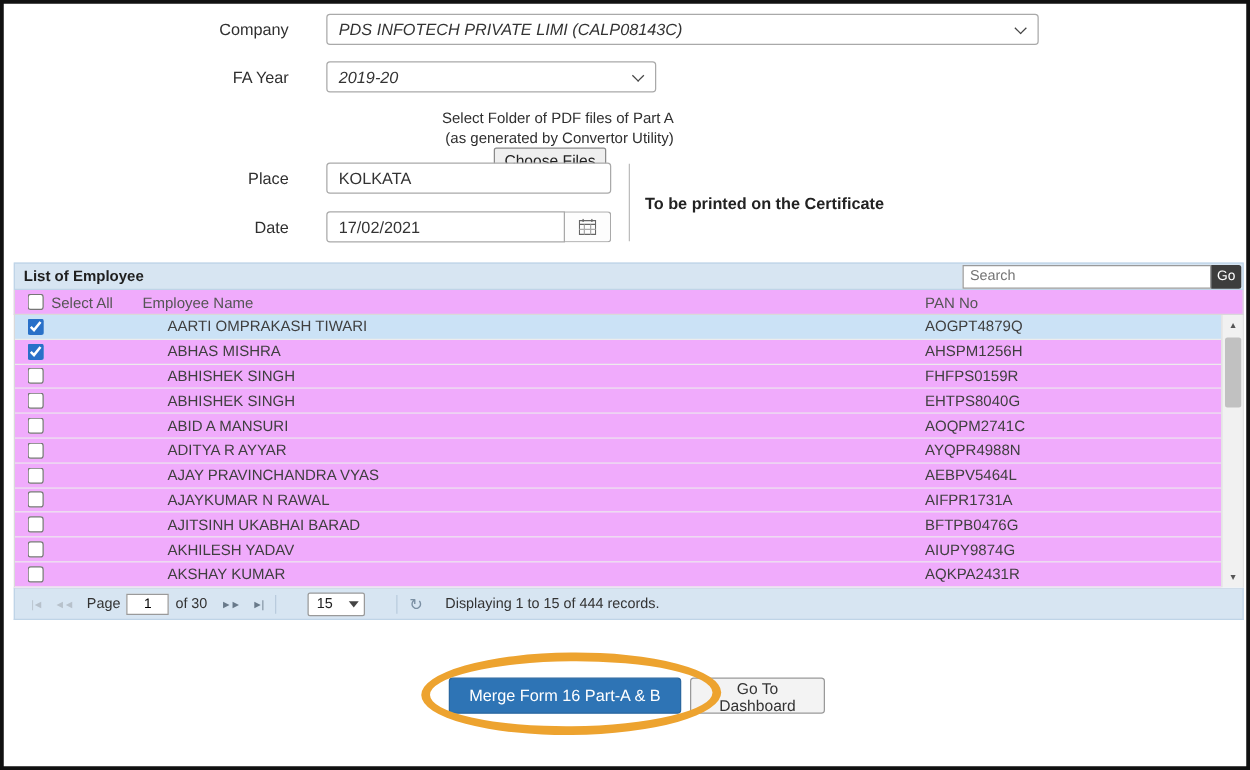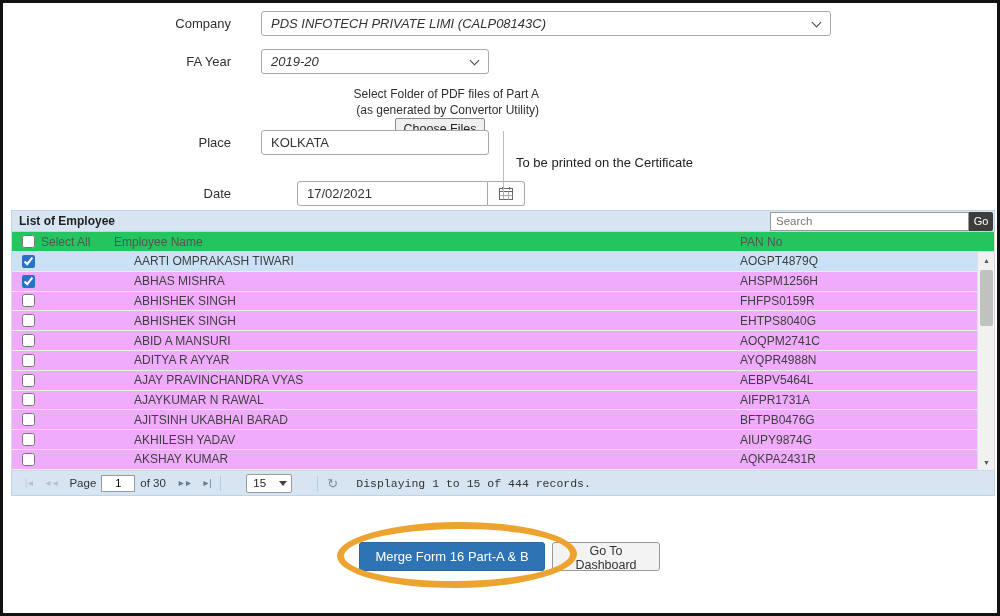--- a/index.html
+++ b/index.html
@@ -22,34 +22,34 @@
   .date-group { display: flex; }
   .date-group .txtinput { width: 191px; border-radius: 3px 0 0 3px; }
   .cal-btn { width: 37px; height: 25px; border: 1px solid #a9a9a9; border-left: none; border-radius: 0 3px 3px 0;
              background: #fdfdfd; display: flex; align-items: center; justify-content: center; cursor: pointer; }
 
   .file-btn { height: 22px; border: 1px solid #8a8a8a; border-radius: 2px; background: #efefef; font-size: 12.5px;
               color: #222; padding: 0 8px; cursor: pointer; font-family: "Liberation Sans", sans-serif; }
   .file-status { font-size: 12.5px; color: #333; margin-left: 8px; }
 
   .cert-note { position: absolute; left: 500px; top: 128px; height: 62px; display: flex; align-items: center;
-               border-left: 1px solid #bdbdbd; padding-left: 12px; font-size: 13px; color: #222; }
+               border-left: 1px solid #bdbdbd; padding-left: 12px; font-size: 13px; color: #222; font-weight: bold; }
 
   
   .table-wrap { position: absolute; left: 8px; top: 207px; width: 984px; }
   .table-titlebar { height: 22px; background: #d7e5f2; border: 1px solid #bfd4e7; display: flex; align-items: center;
                     padding: 0 1px 0 7px; }
   .table-title { font-size: 12px; font-weight: bold; color: #1f1f1f; }
   .search-wrap { margin-left: auto; display: flex; align-items: center; }
   .search-input { width: 199px; height: 19px; border: 1px solid #9a9a9a; font-size: 11.5px; padding: 0 5px;
                   font-family: "Liberation Sans", sans-serif; }
   .go-btn { width: 24px; height: 19px; background: #3d3d3d; color: #fff; font-size: 11px; display: flex;
             align-items: center; justify-content: center; border-radius: 0 2px 2px 0; cursor: pointer; }
 
-  .header-row { display: flex; align-items: center; height: 20px; background: #22c55e; font-size: 12px; color: #555;
+  .header-row { display: flex; align-items: center; height: 20px; background: #f0abfc; font-size: 12px; color: #555;
                 border-left: 1px solid #d9d9d9; border-right: 1px solid #d9d9d9; border-bottom: 1px solid #d9d9d9; }
   .col-check { width: 102px; padding-left: 10px; display: flex; align-items: center; gap: 6px; flex: none; }
   .col-name { flex: 1; }
   .col-pan { width: 254px; flex: none; }
 
   .tbody { position: relative; height: 218px; border-left: 1px solid #d9d9d9; border-right: 1px solid #d9d9d9;
            background: #fff; overflow: hidden; }
   .rows { margin-right: 17px; }
   .row { display: flex; align-items: center; height: 19.8px; font-size: 12px; color: #3f3f3f;
          border-bottom: 1px solid #ececec; background: #f0abfc; cursor: default; }
@@ -75,21 +75,21 @@
   .pg-icon.disabled { color: #b7c1cb; cursor: default; }
   .pg-sep { width: 1px; height: 15px; background: #b9cbdd; margin: 0 5px; }
   .page-input { width: 34px; height: 17px; border: 1px solid #9a9a9a; text-align: center; font-size: 11px;
                 margin: 0 5px; font-family: "Liberation Sans", sans-serif; }
   .size-select { display: flex; align-items: center; width: 46px; height: 19px; background: #fff;
                  border: 1px solid #9a9a9a; border-radius: 2px; padding: 0 4px 0 6px; font-size: 11.5px;
                  color: #222; cursor: pointer; margin: 0 20px; }
   .tri-down { width: 0; height: 0; border-left: 4px solid transparent; border-right: 4px solid transparent;
               border-top: 5px solid #444; margin-left: auto; }
   .refresh { font-size: 13px; color: #7a8fa3; padding: 0 4px; cursor: pointer; }
-  .pg-status { margin-left: 14px; color: #333; font-family: Liberation Mono, monospace; }
+  .pg-status { margin-left: 14px; color: #333; }
 
   
   .merge-btn { position: absolute; left: 356px; top: 539px; width: 186px; height: 29px; background: #2e74b5;
                color: #fff; border: 1px solid #2a67a0; border-radius: 3px; font-size: 13px; cursor: pointer;
                font-family: "Liberation Sans", sans-serif; }
   .dash-btn { position: absolute; left: 549px; top: 539px; width: 108px; height: 29px; background: #f3f3f3;
               color: #333; border: 1px solid #999; border-radius: 3px; font-size: 12.5px; cursor: pointer;
               font-family: "Liberation Sans", sans-serif; }
   .annotation { position: absolute; left: 334px; top: 519px; width: 240px; height: 66px; border: 7px solid #eda32f;
                 border-radius: 50%; pointer-events: none; transform: rotate(-0.5deg); }
@@ -102,41 +102,41 @@
   <div class="form-row" style="top:8px;">
     <div class="flabel">Company</div>
     <div class="selectbox ctrl-gap" style="width:570px;">
       <span>PDS INFOTECH PRIVATE LIMI (CALP08143C)</span>
       <span class="chev"></span>
     </div>
   </div>
 
   <div class="form-row" style="top:46px;">
     <div class="flabel">FA Year</div>
-    <div class="selectbox ctrl-gap" style="width:228px;gap:39px;">
+    <div class="selectbox ctrl-gap" style="width:264px;gap:39px;">
       <span>2019-20</span>
       <span class="chev"></span>
     </div>
   </div>
 
   <div class="form-row" style="top:84px; align-items:center;flex-direction:column;">
     <div class="flabel small">
       <div>Select Folder of PDF files of Part A</div>
       <div>(as generated by Convertor Utility)</div>
     </div>
     <button class="file-btn ctrl-gap">Choose Files</button>
     <span class="file-status">No file chosen</span>
   </div>
 
   <div class="form-row" style="top:127px;">
     <div class="flabel">Place</div>
     <input class="txtinput ctrl-gap" style="width: 228px;" value="KOLKATA">
   </div>
 
-  <div class="form-row" style="top:178px;gap:36px;">
+  <div class="form-row" style="top:166px;">
     <div class="flabel">Date</div>
     <div class="date-group ctrl-gap">
       <input class="txtinput" value="17/02/2021" style="">
       <div class="cal-btn">
         <svg width="14" height="13" viewBox="0 0 14 13">
           <rect x="0.5" y="1.5" width="13" height="11" fill="none" stroke="#666" stroke-width="1"></rect>
           <line x1="0.5" y1="4.5" x2="13.5" y2="4.5" stroke="#666" stroke-width="1"></line>
           <line x1="4.5" y1="4.5" x2="4.5" y2="12.5" stroke="#aaa" stroke-width="1"></line>
           <line x1="9.5" y1="4.5" x2="9.5" y2="12.5" stroke="#aaa" stroke-width="1"></line>
           <line x1="0.5" y1="8.5" x2="13.5" y2="8.5" stroke="#aaa" stroke-width="1"></line>

